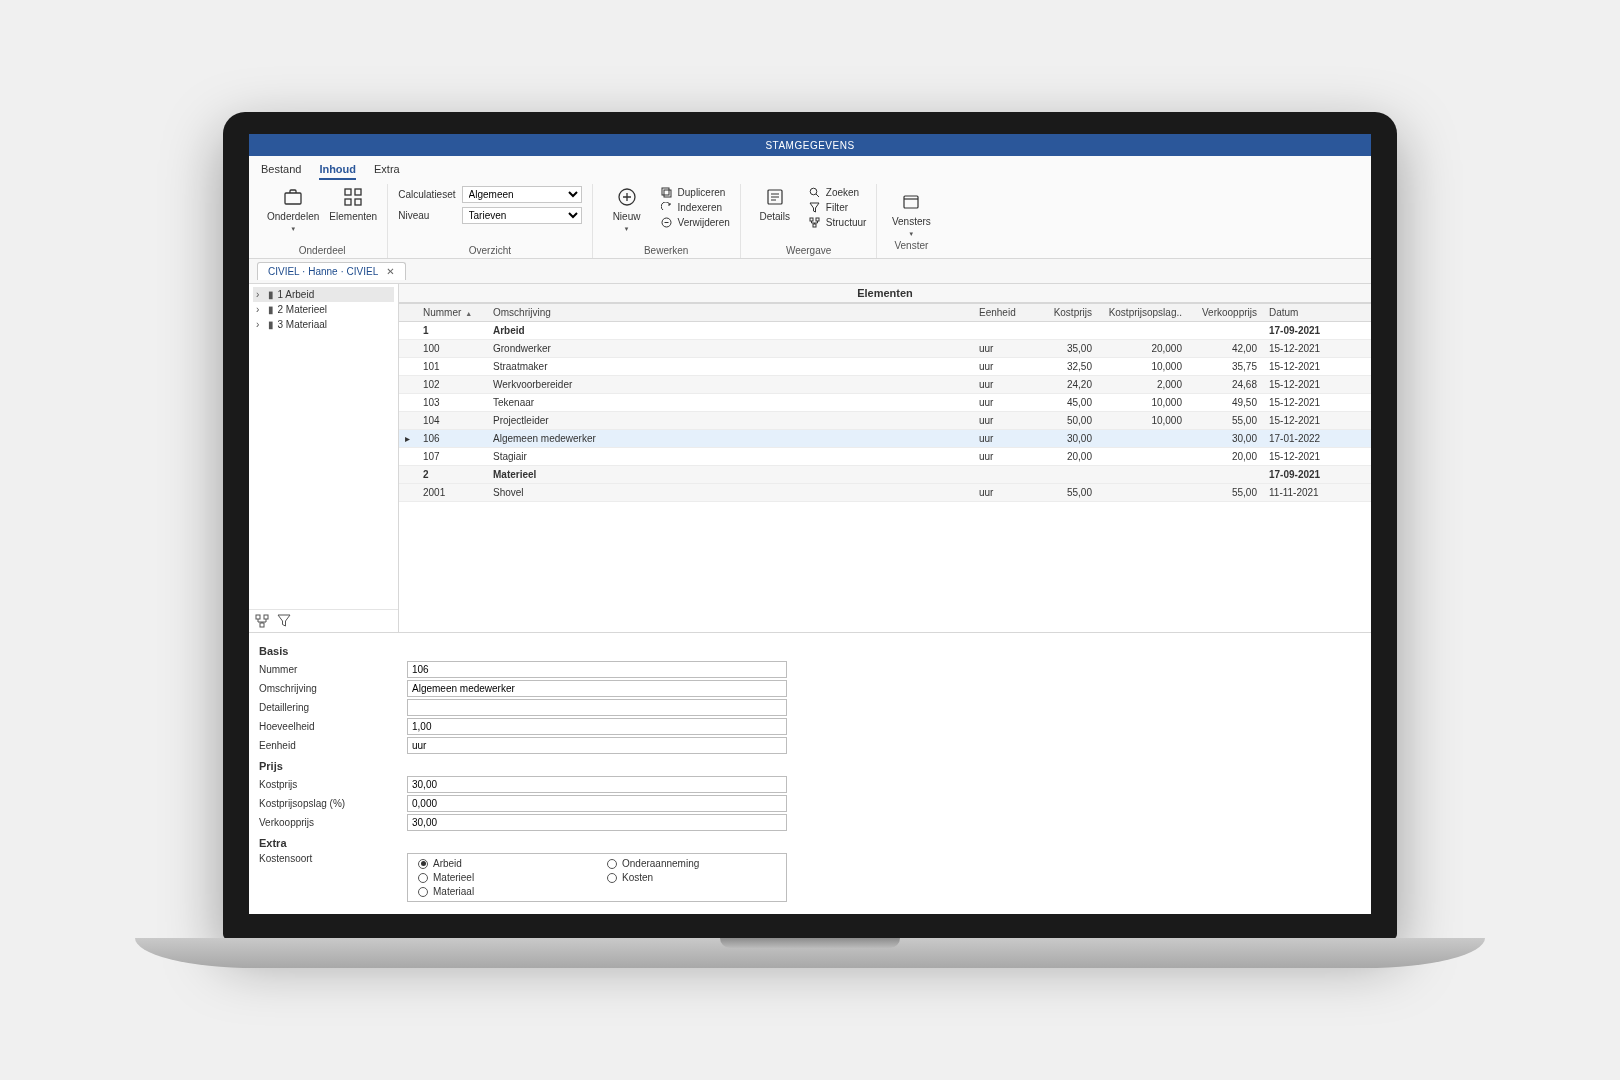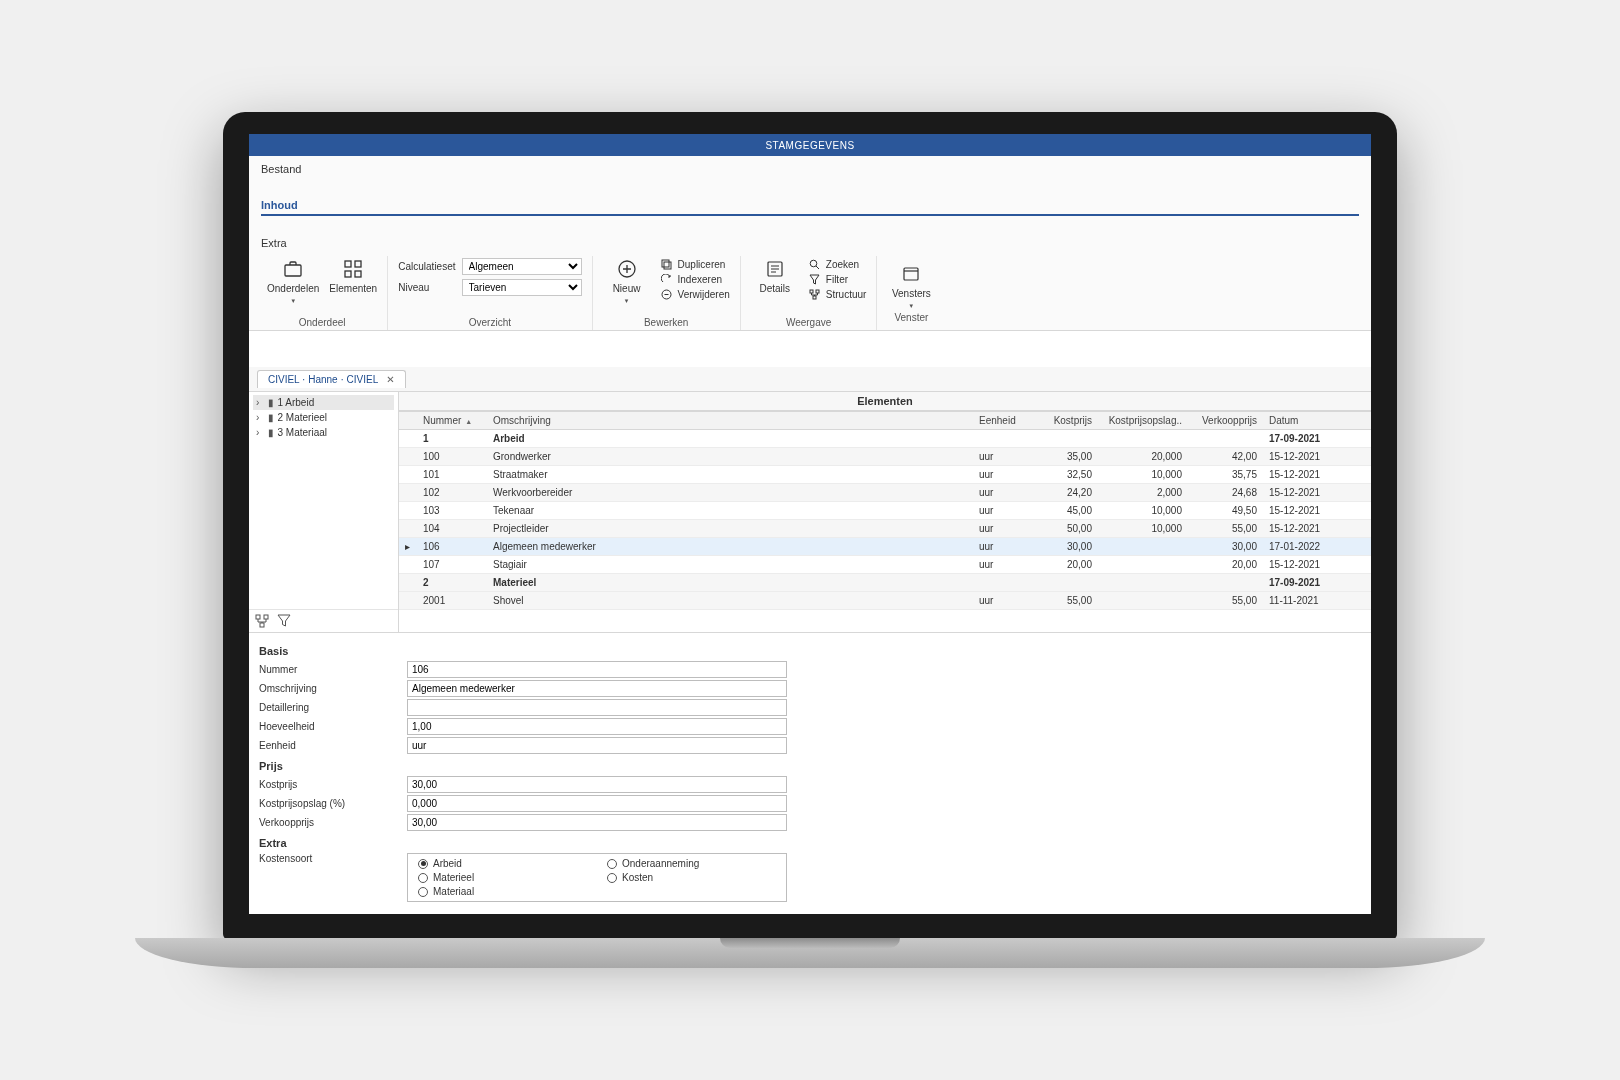--- a/index.html
+++ b/index.html
@@ -62,21 +62,20 @@
     letter-spacing: .5px;
   }
 
   
   .menubar {
     display: flex;
     gap: 18px;
     padding: 4px 12px 0 12px;
     font-size: 11px;
     background: #fafafa;
-    flex-direction: column;
   }
   .menubar .menu-item {
     padding: 3px 0;
     cursor: default;
   }
   .menubar .menu-item.active {
     color: #2b579a;
     border-bottom: 2px solid #2b579a;
     font-weight: 600;
   }
@@ -131,21 +130,21 @@
     font-size: 10px;
     padding: 1px 2px;
     width: 120px;
     background:#fff;
   }
 
   
   .doc-tabs {
     background:#f7f7f7; border-bottom:1px solid #d7d7d7;
     padding: 3px 8px;
-    display:flex; align-items:center;margin-top:36px;
+    display:flex; align-items:center;
   }
   .doc-tab {
     border:1px solid #c9c9c9; border-bottom:none;
     background:#fff;
     padding:3px 10px;
     font-size:10px;
     color:#1c4a8c;
     border-radius:3px 3px 0 0;
     display:flex; align-items:center; gap:8px;
   }

